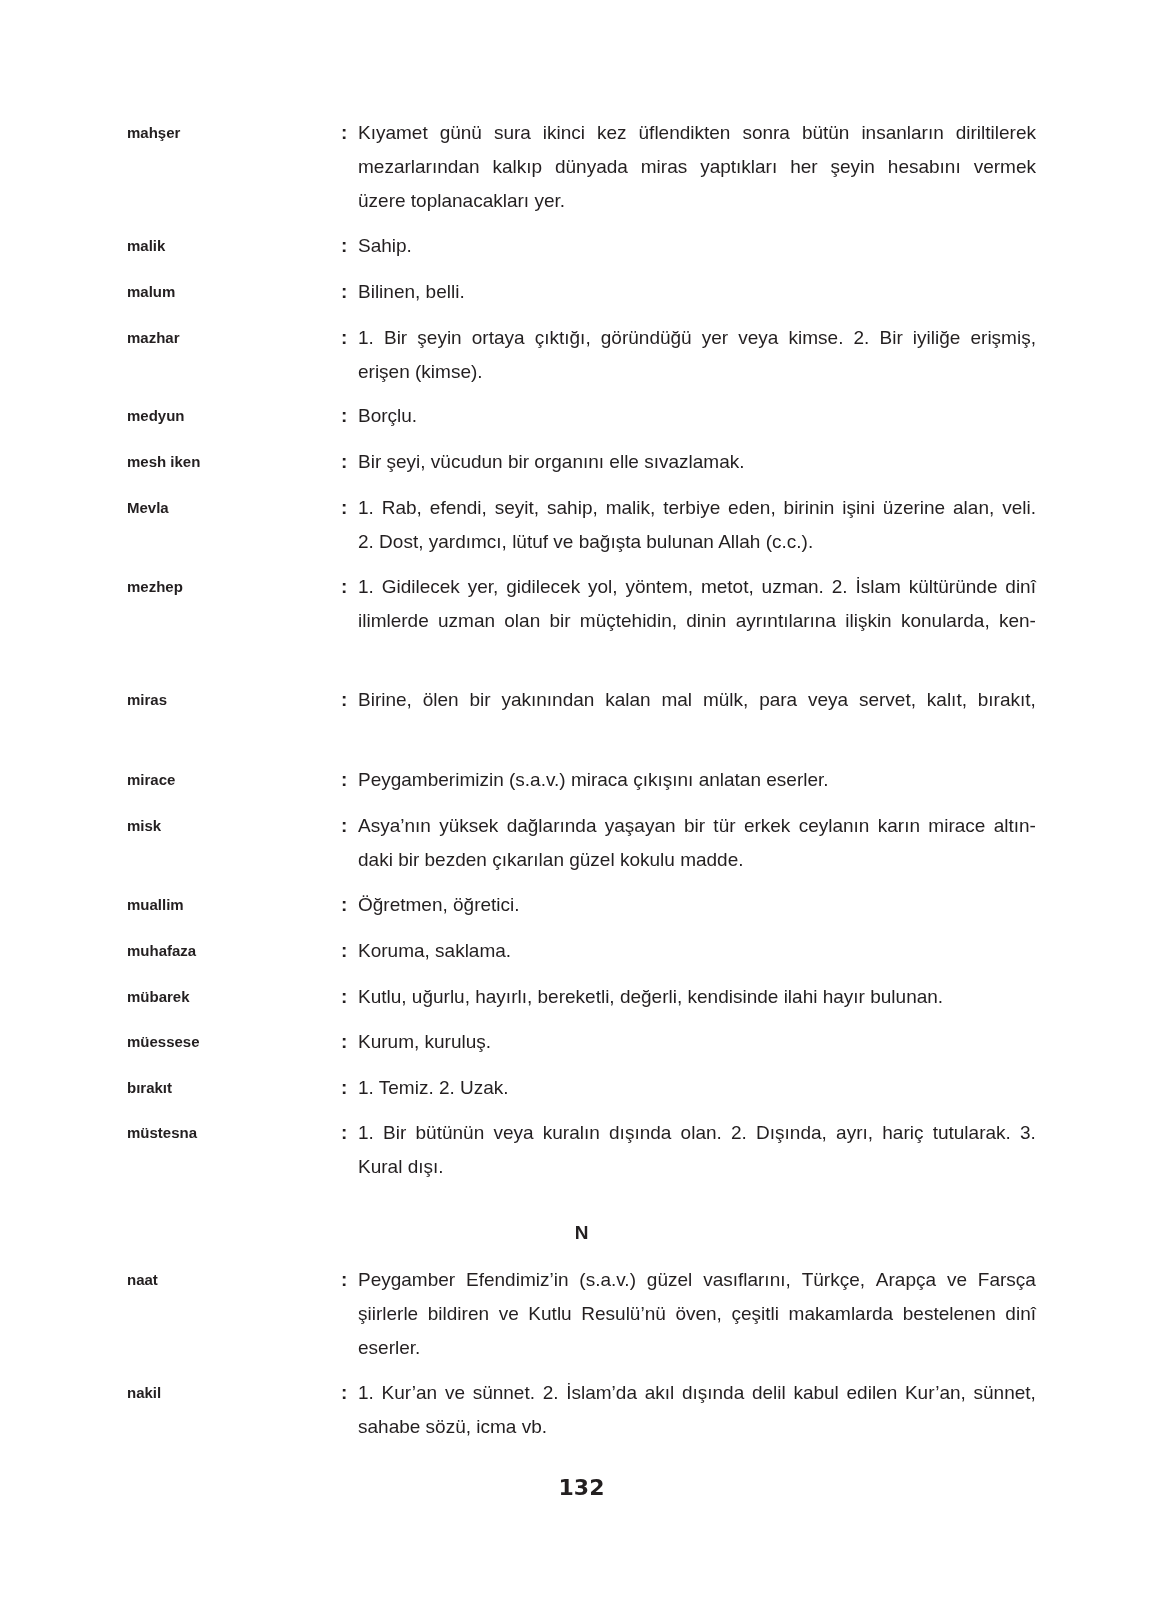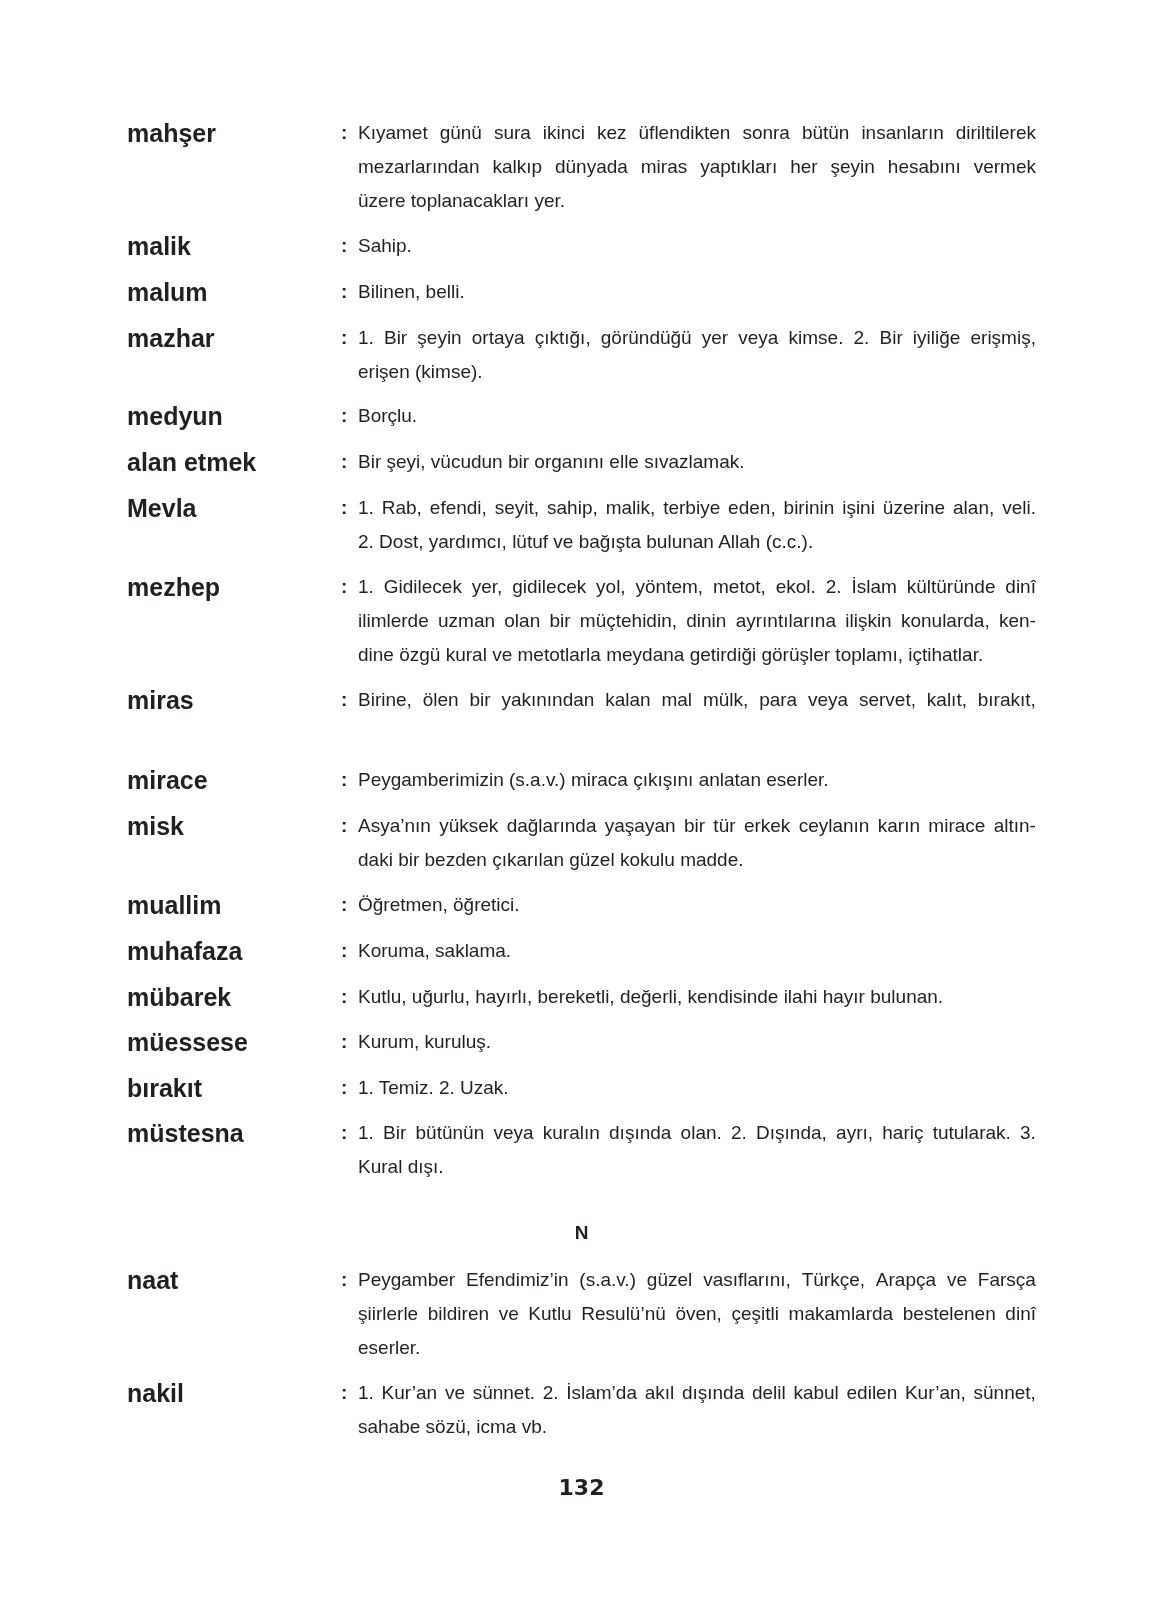--- a/index.html
+++ b/index.html
@@ -1,19 +1,19 @@
 <!DOCTYPE html>
 <html><head>
 <meta charset="utf-8">
 <style>
   html, body { margin:0; padding:0; background:#ffffff; }
   body { width:1163px; height:1616px; position:relative; overflow:hidden;
          font-family:"Liberation Sans", sans-serif; color:#231f20; }
   .entry { position:absolute; left:0; width:1163px; }
-  .term { position:absolute; left:127px; font-weight:bold; font-size:25px; line-height:34px; white-space:nowrap; }
+  .term { position:absolute; left:127px; font-weight:bold; font-size:15px; line-height:34px; white-space:nowrap; }
   .colon { position:absolute; left:341px; font-weight:bold; font-size:19px; line-height:34px; }
   .def { position:absolute; left:358px; width:678px; font-size:19px; line-height:34px; }
   .line { display:block; text-align:justify; text-align-last:justify; white-space:nowrap; height:34px; }
   .line.last { text-align-last:left; }
   .line.just { display:flex; justify-content:space-between; }
   .section-letter { position:absolute; left:0; width:1163px; text-align:center; font-weight:bold; font-size:19px; line-height:34px; }
   .page-number { position:absolute; left:0; width:1163px; text-align:center; font-weight:bold; font-size:22px; font-family:"DejaVu Sans", sans-serif; line-height:34px; }
 </style>
 </head>
 <body>
@@ -86,21 +86,21 @@
       </div>
     </div>
     <div class="entry" style="top: 399px;">
       <div class="term">medyun</div>
       <div class="colon">:</div>
       <div class="def">
         <span class="line last">Borçlu.</span>
       </div>
     </div>
     <div class="entry" style="top: 445px;">
-      <div class="term">alan etmek</div>
+      <div class="term">mesh iken</div>
       <div class="colon">:</div>
       <div class="def">
         <span class="line last">Bir şeyi, vücudun bir organını elle sıvazlamak.</span>
       </div>
     </div>
     <div class="entry" style="top: 491px;">
       <div class="term">Mevla</div>
       <div class="colon">:</div>
       <div class="def">
         <span class="line just">
@@ -126,39 +126,38 @@
       <div class="colon">:</div>
       <div class="def">
         <span class="line just">
           <span>1.</span>
           <span>Gidilecek</span>
           <span>yer,</span>
           <span>gidilecek</span>
           <span>yol,</span>
           <span>yöntem,</span>
           <span>metot,</span>
-          <span>ekol.</span>
+          <span>uzman.</span>
           <span>2.</span>
           <span>İslam</span>
           <span>kültüründe</span>
           <span>dinî</span>
         </span>
         <span class="line just">
           <span>ilimlerde</span>
           <span>uzman</span>
           <span>olan</span>
           <span>bir</span>
           <span>müçtehidin,</span>
           <span>dinin</span>
           <span>ayrıntılarına</span>
           <span>ilişkin</span>
           <span>konularda,</span>
           <span>ken-</span>
         </span>
-        <span class="line last">dine özgü kural ve metotlarla meydana getirdiği görüşler toplamı, içtihatlar.</span>
       </div>
     </div>
     <div class="entry" style="top: 683px;">
       <div class="term">miras</div>
       <div class="colon">:</div>
       <div class="def">
         <span class="line just">
           <span>Birine,</span>
           <span>ölen</span>
           <span>bir</span>

